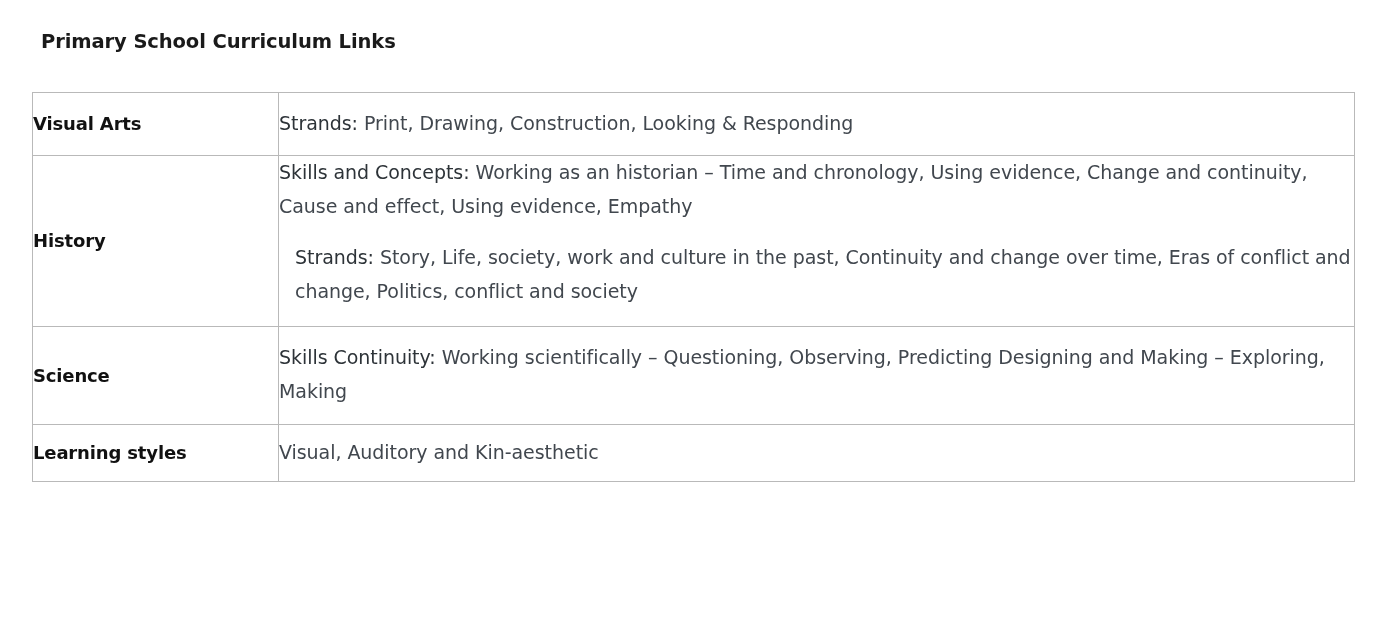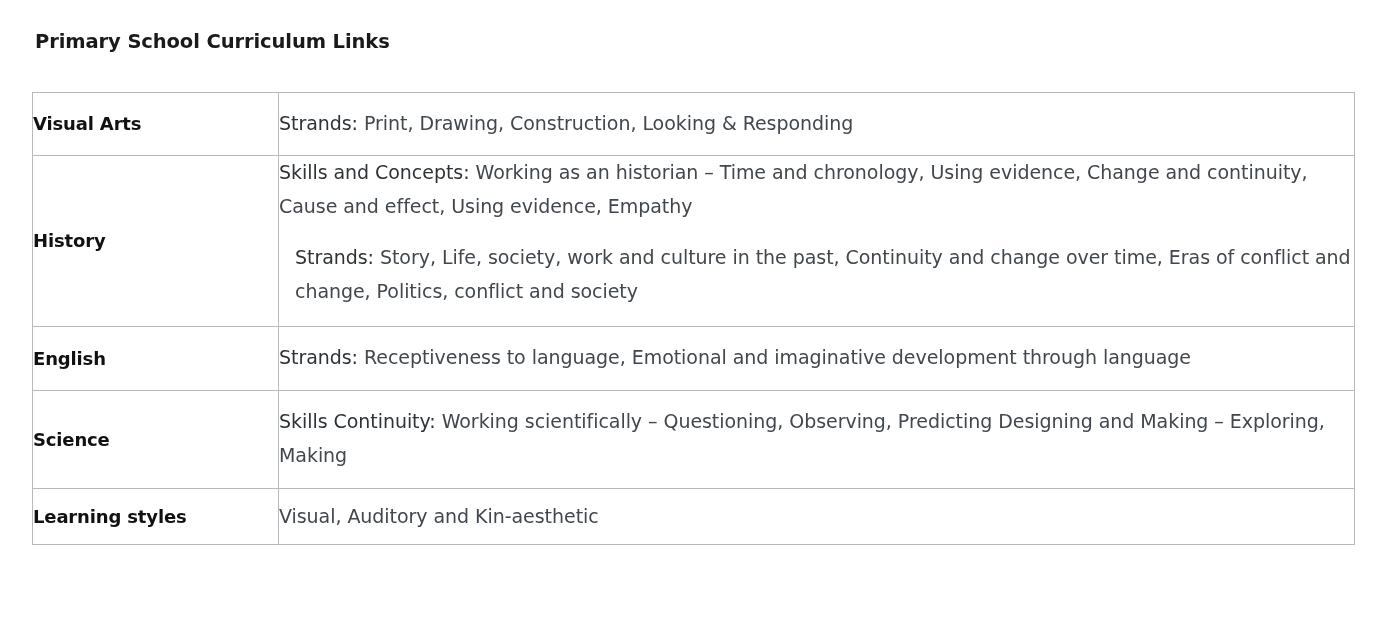--- a/index.html
+++ b/index.html
@@ -14,21 +14,21 @@
     overflow: hidden;
   }
   .page {
     position: relative;
     width: 1378px;
     height: 643px;
     box-sizing: border-box;
   }
   .page-title {
     position: absolute;
-    left: 35px;
+    left: 41px;
     top: 30px;
     font-size: 19.5px;
     font-weight: bold;
     color: #1a1a1a;
     letter-spacing: -0.1px;
     line-height: 1.2;
   }
   .curriculum-table {
     position: absolute;
     left: 32px;
@@ -111,28 +111,20 @@
       <tr class="row-history">
         <td class="subject-cell">
           <span class="subject-label">History</span>
         </td>
         <td class="detail-cell">
           <div class="detail-para"><span class="lead">Skills and Concepts:</span><span> Working as an historian – Time and chronology, Using evidence, Change and continuity, Cause and effect, Using evidence, Empathy</span></div>
           <div class="detail-para"><span class="lead">Strands:</span><span> Story, Life, society, work and culture in the past, Continuity and change over time, Eras of conflict and change, Politics, conflict and society</span></div>
         </td>
       </tr>
 
-      <tr class="row-english">
-        <td class="subject-cell">
-          <span class="subject-label">English</span>
-        </td>
-        <td class="detail-cell">
-          <div class="detail-para"><span class="lead">Strands:</span><span> Receptiveness to language, Emotional and imaginative development through language</span></div>
-        </td>
-      </tr>
 
       <tr class="row-science">
         <td class="subject-cell">
           <span class="subject-label">Science</span>
         </td>
         <td class="detail-cell">
           <div class="detail-para"><span class="lead">Skills Continuity:</span><span> Working scientifically – Questioning, Observing, Predicting Designing and Making – Exploring, Making</span></div>
         </td>
       </tr>
 

